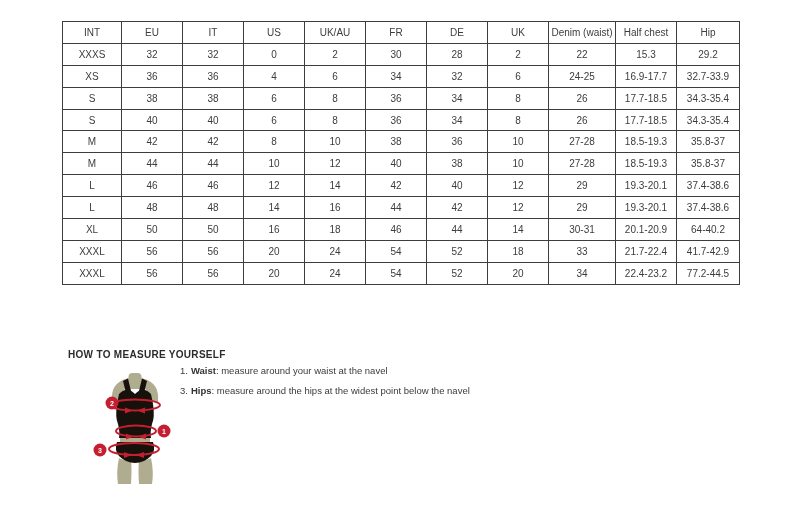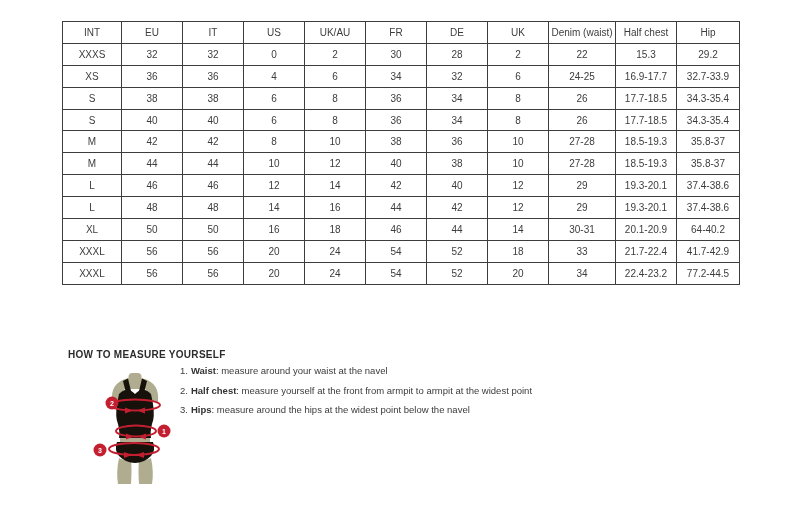--- a/index.html
+++ b/index.html
@@ -265,21 +265,18 @@
         <circle cx="7" cy="78" r="6.5" fill="#c41f30"></circle>
         <text class="badge-num" x="7" y="80.6" text-anchor="middle" fill="#ffffff">3</text>
       </svg>
     </div>
 
     <ol class="instructions">
       <li>
         <span class="num">1.</span><b>Waist</b><span>: measure around your waist at the navel</span>
       </li>
       <li>
-        <span class="num">2.</span><b>Half chest</b><span>: measure yourself at the front from armpit to armpit at the widest point</span>
-      </li>
-      <li>
         <span class="num">3.</span><b>Hips</b><span>: measure around the hips at the widest point below the navel</span>
       </li>
     </ol>
   </section>
 
 </div>
 
 </body></html>

